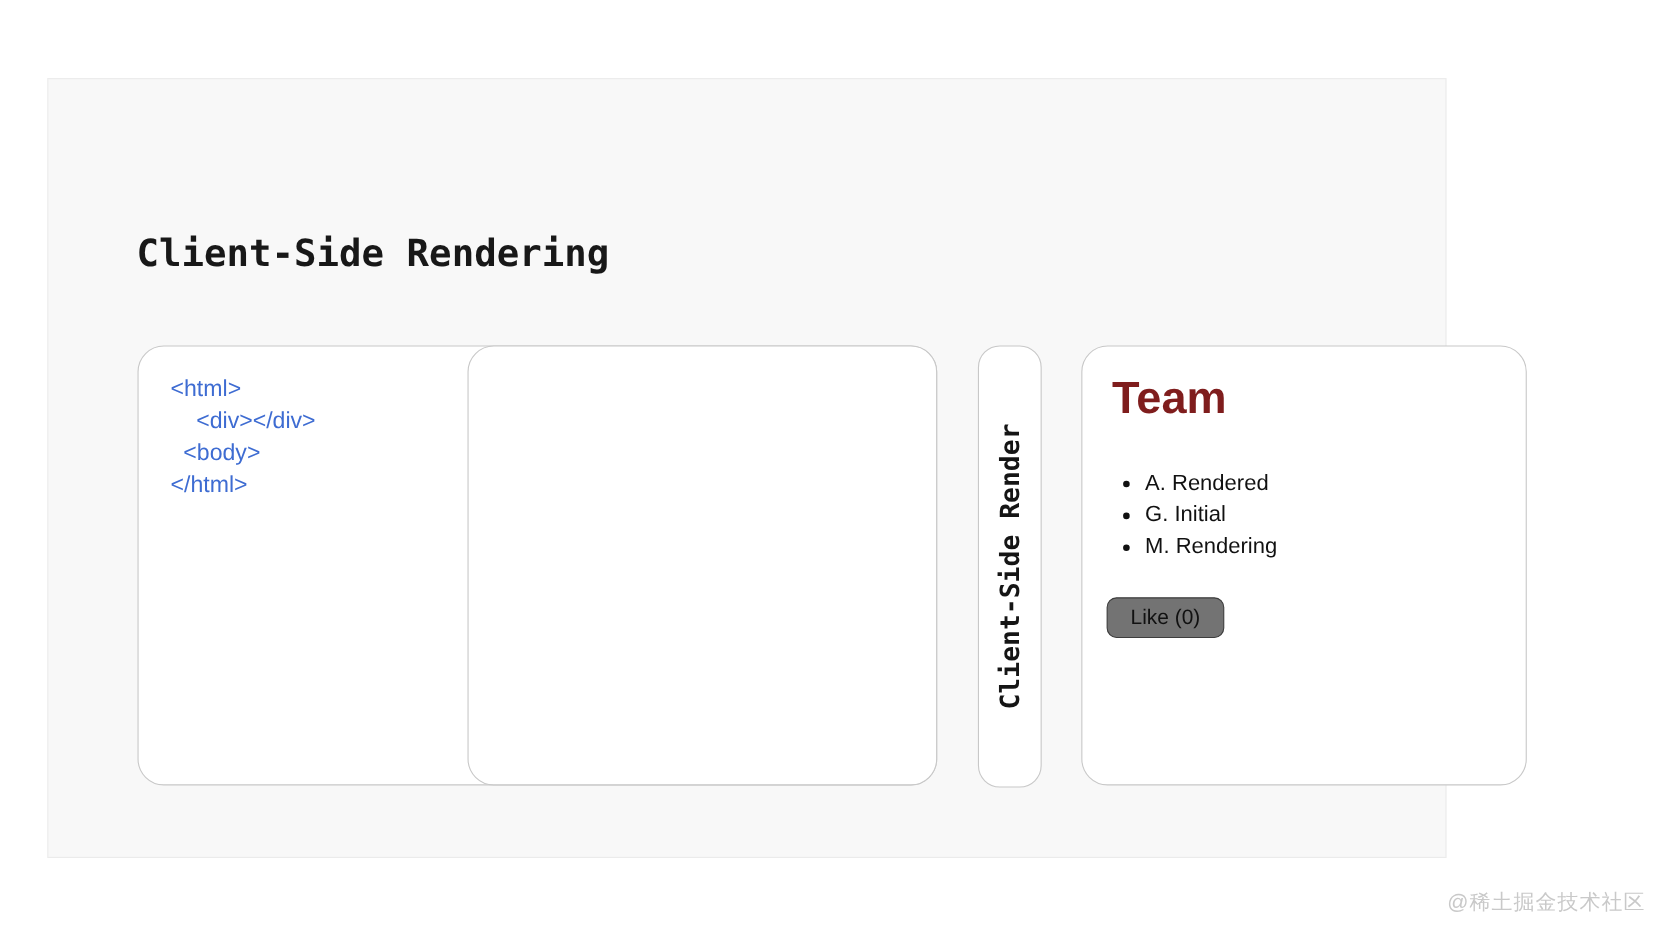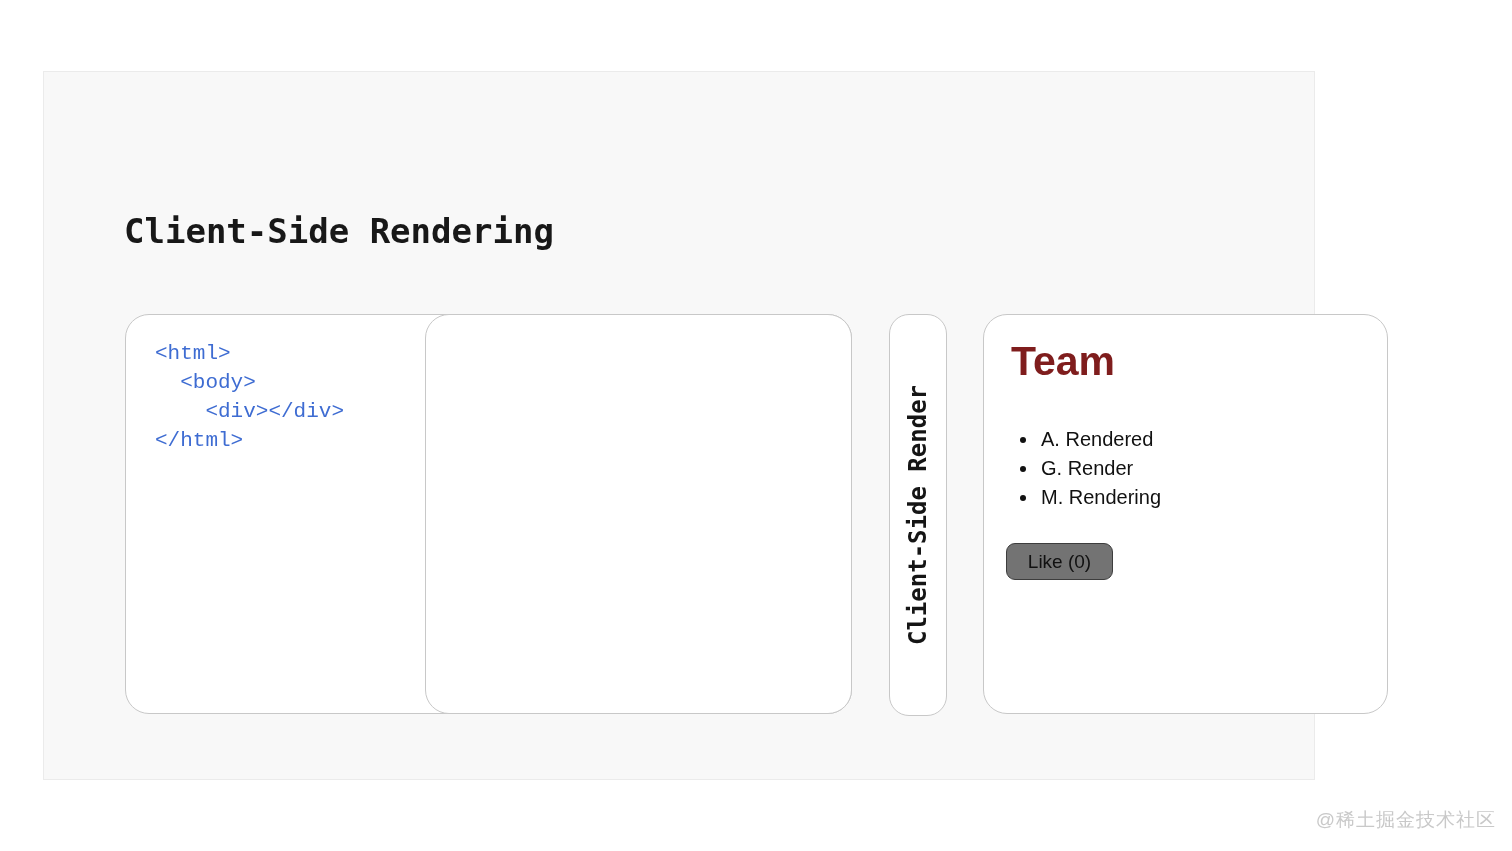--- a/index.html
+++ b/index.html
@@ -59,21 +59,21 @@
     border:1.5px solid var(--box-border);
     border-radius:24px;
   }
   .box.initial-html-box{left:81px;width:727px;z-index:1;}
   .box.initial-ui-box{left:381px;width:427px;z-index:2;}
   .box.rendered-ui-box{left:939px;width:405px;z-index:1;}
 
   .code-block{
     position:absolute;
     left:29px;top:24px;
-    font-family:Liberation Mono, monospace;
+    font-family:Liberation Sans, sans-serif;
     font-size:21px;font-weight:500;
     line-height:29px;
     color:var(--code-blue);
   }
   .code-line{display:block;white-space:pre;}
 
   .render-pill{
     position:absolute;
     left:845px;top:242px;width:58px;height:402px;
     background:#ffffff;
@@ -144,38 +144,38 @@
 
     <div class="col-label initial-html">Initial HTML</div>
 
     <div class="col-label initial-ui">Initial UI</div>
 
     <div class="col-label rendered-ui">Rendered UI</div>
 
     <div class="box initial-html-box">
       <div class="code-block">
         <span class="code-line">&lt;html&gt;</span>
+        <span class="code-line">    &lt;div&gt;&lt;/div&gt;</span>
         <span class="code-line">  &lt;body&gt;</span>
-        <span class="code-line">    &lt;div&gt;&lt;/div&gt;</span>
         <span class="code-line">&lt;/html&gt;</span>
       </div>
     </div>
 
     <div class="box initial-ui-box"></div>
 
     <div class="render-pill">
       <span class="vertical-label">Client-Side Render</span>
     </div>
 
     <div class="box rendered-ui-box">
       <h2 class="team-heading">Team</h2>
 
       <ul class="team-list">
         <li>A. Rendered</li>
-        <li>G. Render</li>
+        <li>G. Initial</li>
         <li>M. Rendering</li>
       </ul>
 
       <button class="like-button">Like (0)</button>
     </div>
 
   </div>
 
   <div class="watermark">@稀土掘金技术社区</div>
 

